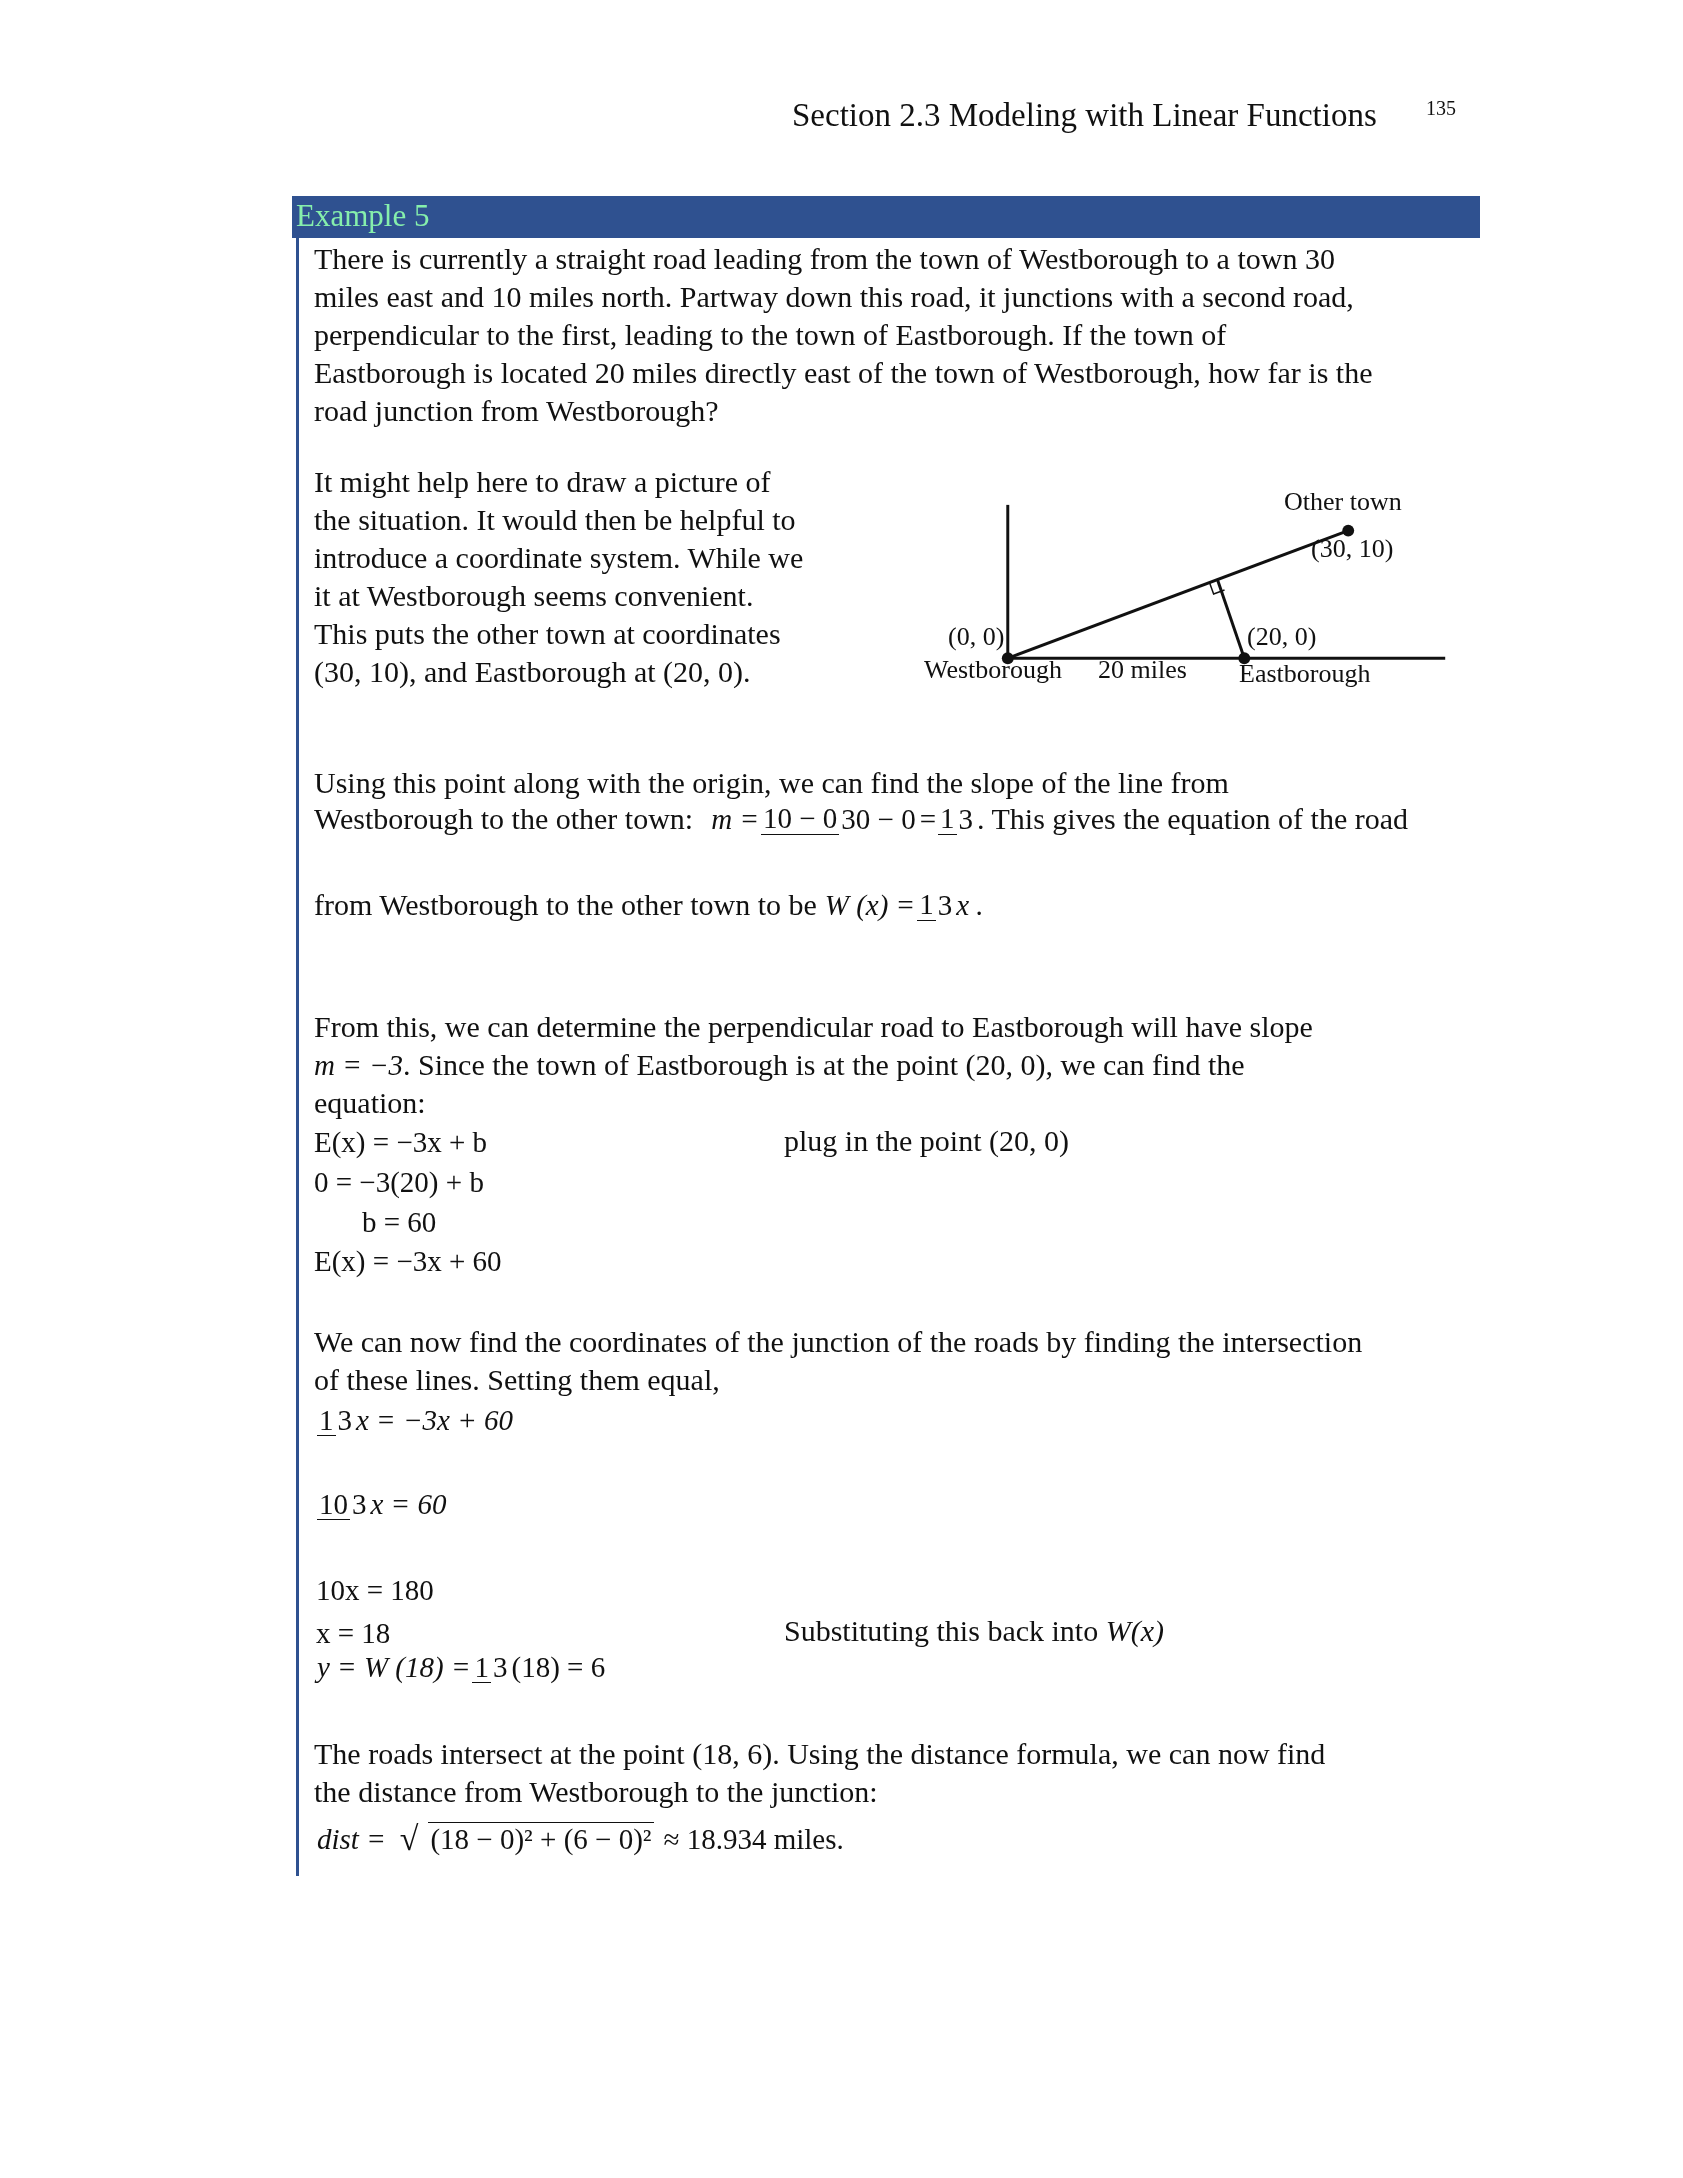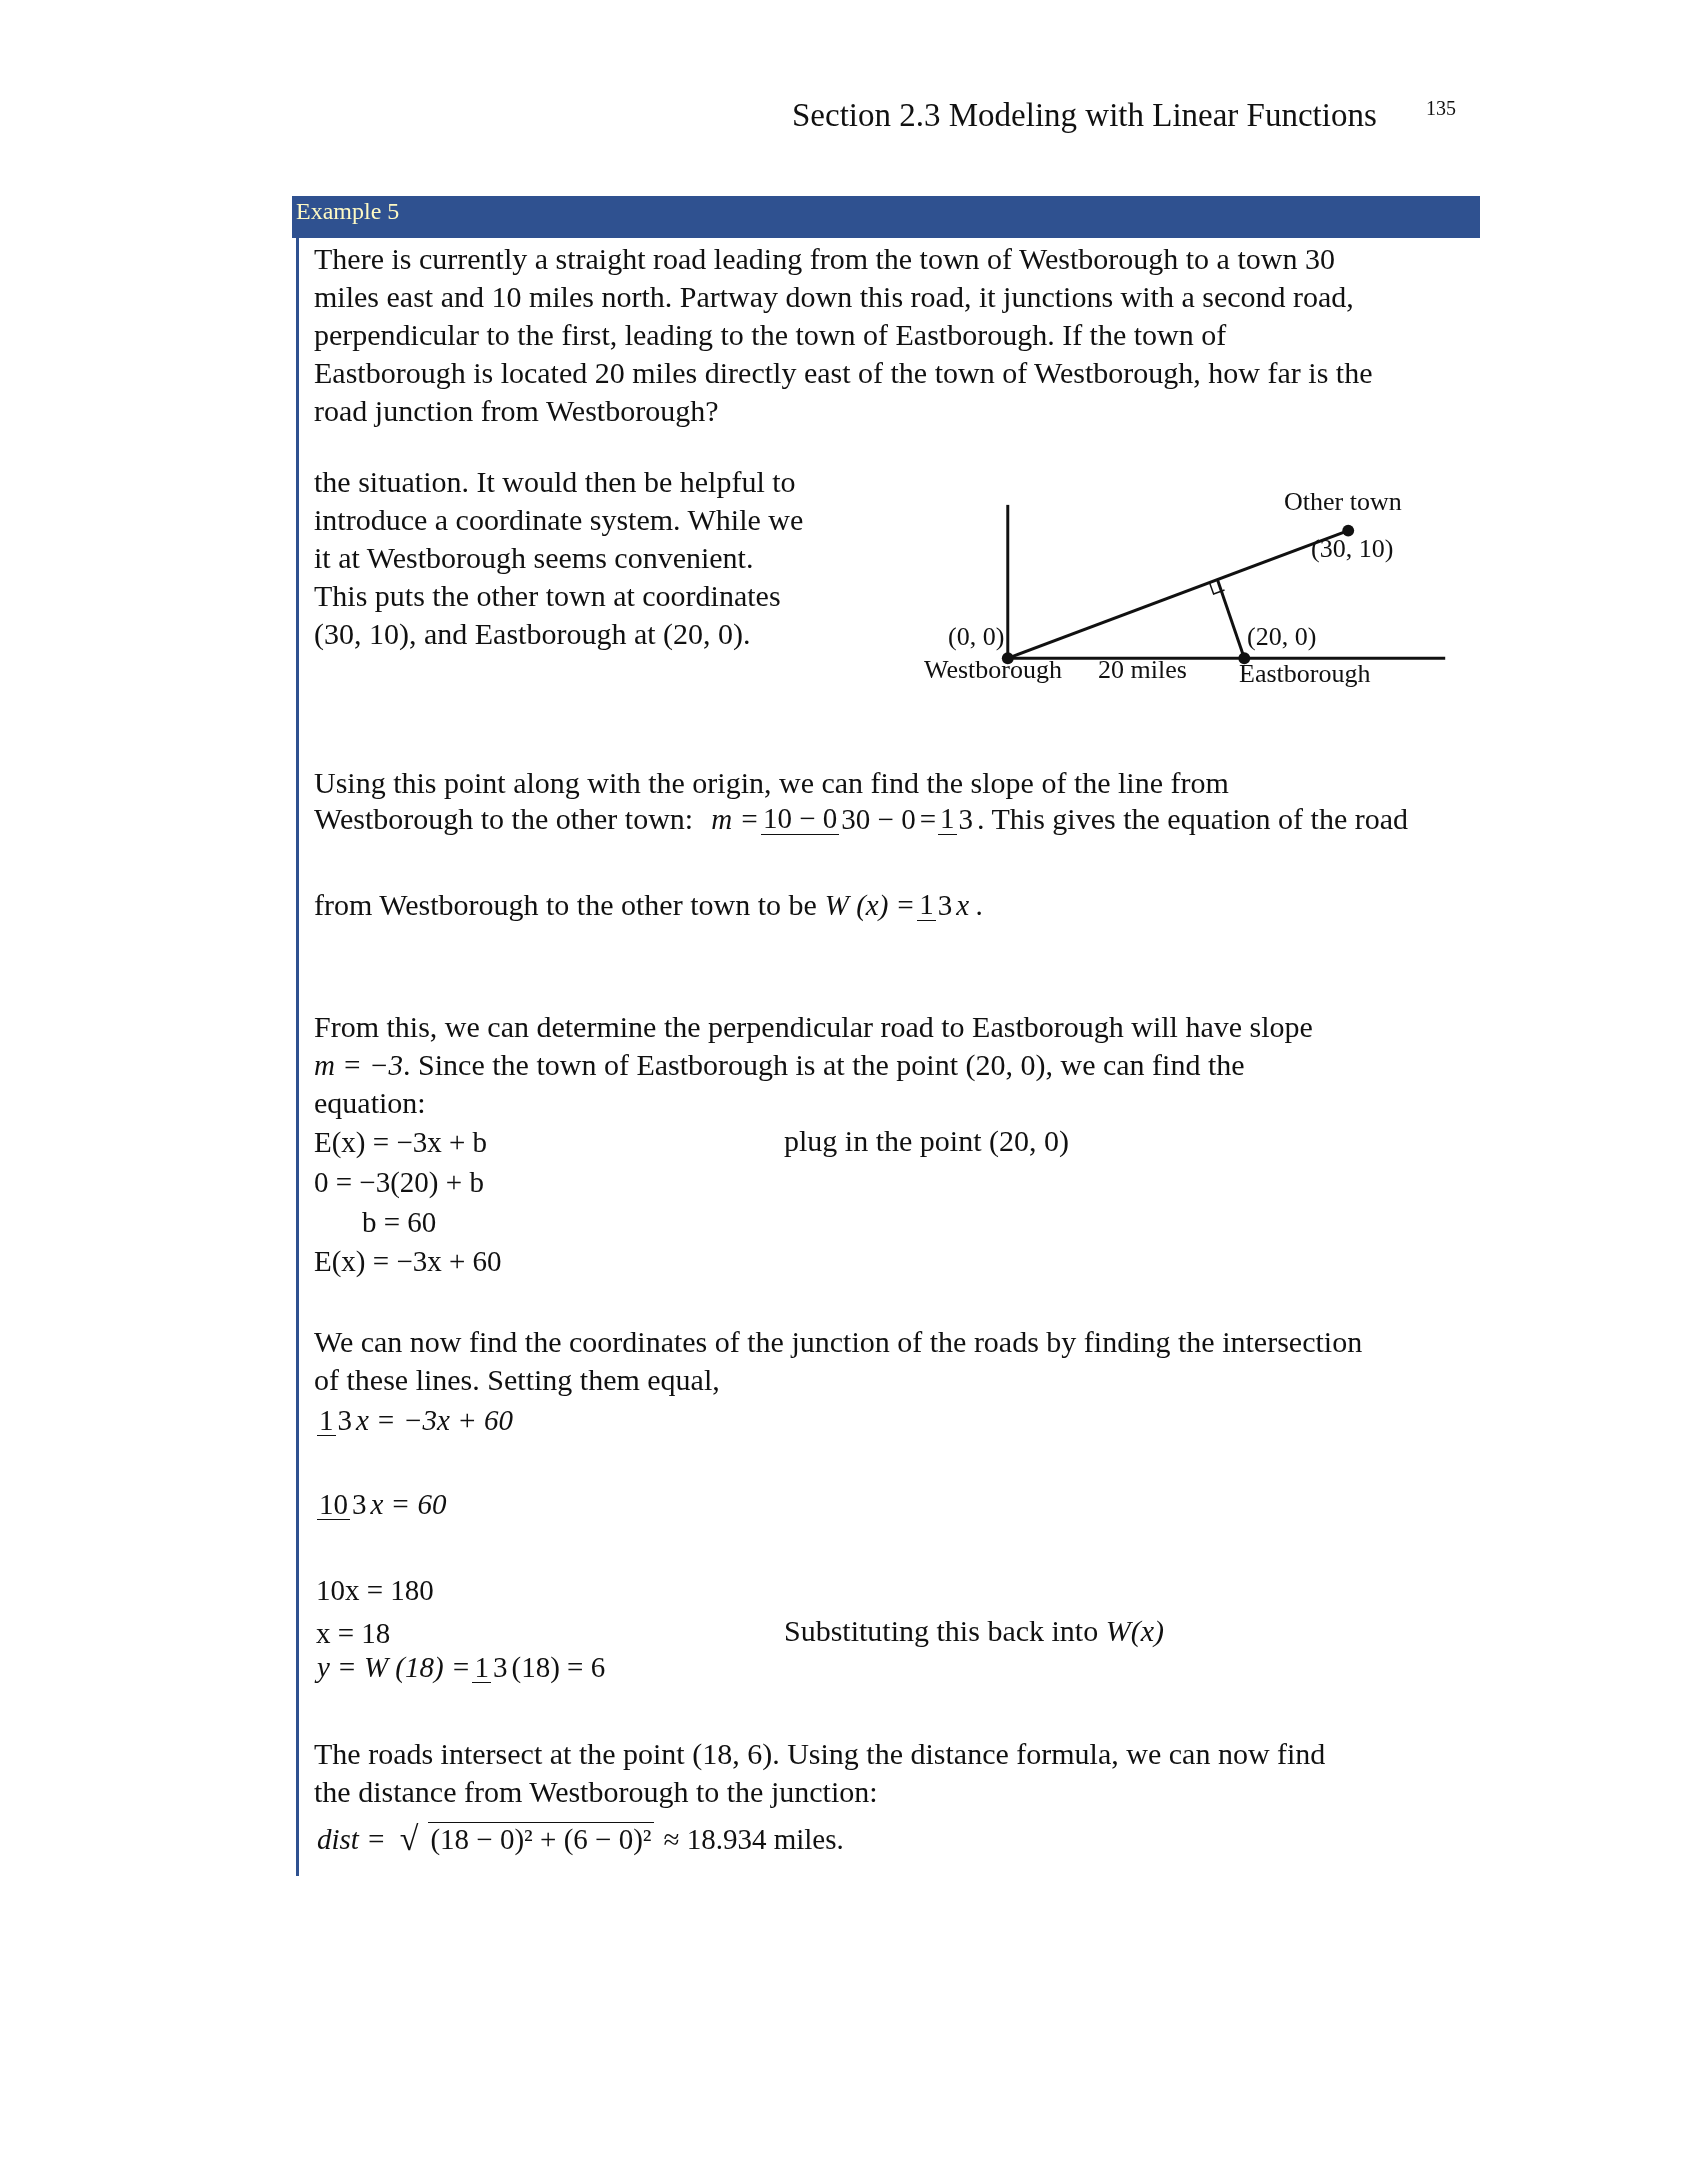--- a/index.html
+++ b/index.html
@@ -2,21 +2,21 @@
 <html><head>
 <meta charset="utf-8">
 <style>
   html, body { margin: 0; padding: 0; background: #ffffff; }
   body { width: 1683px; height: 2178px; position: relative; overflow: hidden;
          font-family: "Liberation Serif", "DejaVu Serif", serif; color: #111; }
   .abs { position: absolute; }
   .running-head { left: 792px; top: 97px; font-size: 33px; white-space: nowrap; }
   .page-num { left: 1426px; top: 97px; font-size: 20px; }
   .banner { left: 292px; top: 196px; width: 1188px; height: 42px; background: #2f5190; }
-  .banner-text { position: absolute; left: 4px; top: 2px; color: #fef9c3; font-size: 24px; }
+  .banner-text { position: absolute; left: 4px; top: 2px; color: #86efac; font-size: 31px; }
   .rule { left: 296px; top: 238px; width: 3px; height: 1638px; background: #2f5190; }
   .text { font-size: 30px; line-height: 38px; white-space: nowrap; }
   .math { font-size: 29px; white-space: nowrap; }
   i { font-style: italic; }
   .frac { display: inline-flex; flex-direction: row; align-items: center; vertical-align: middle; line-height: 1.05; margin: 0 2px; }
   .frac .num { border-bottom: 1.5px solid #111; padding: 0 2px; }
   .frac .den { padding: 0 2px; }
   .diagram-label { font-size: 26px; white-space: nowrap; }
   .sqrt { border-top: 1.5px solid #111; padding: 0 2px; }
 </style>
@@ -33,20 +33,21 @@
 
 <div class="abs" style="left:314px; top:240px;">
   <div class="text">There is currently a straight road leading from the town of Westborough to a town 30</div>
   <div class="text">miles east and 10 miles north.  Partway down this road, it junctions with a second road,</div>
   <div class="text">perpendicular to the first, leading to the town of Eastborough.  If the town of</div>
   <div class="text">Eastborough is located 20 miles directly east of the town of Westborough, how far is the</div>
   <div class="text">road junction from Westborough?</div>
 </div>
 
 <div class="abs" style="left:314px; top:463px;">
+  <div class="text">It might help here to draw a picture of</div>
   <div class="text">the situation.  It would then be helpful to</div>
   <div class="text">introduce a coordinate system.  While we</div>
   <div class="text">it at Westborough seems convenient.</div>
   <div class="text">This puts the other town at coordinates</div>
   <div class="text">(30, 10), and Eastborough at (20, 0).</div>
 </div>
 
 <div class="abs" style="left:891px; top:475px; width:574px; height:228px;">
   <svg width="574" height="228" style="position:absolute;left:0;top:0" viewBox="0 0 580 230">
     <line x1="118" y1="30" x2="118" y2="185" stroke="#111" stroke-width="3"></line>

